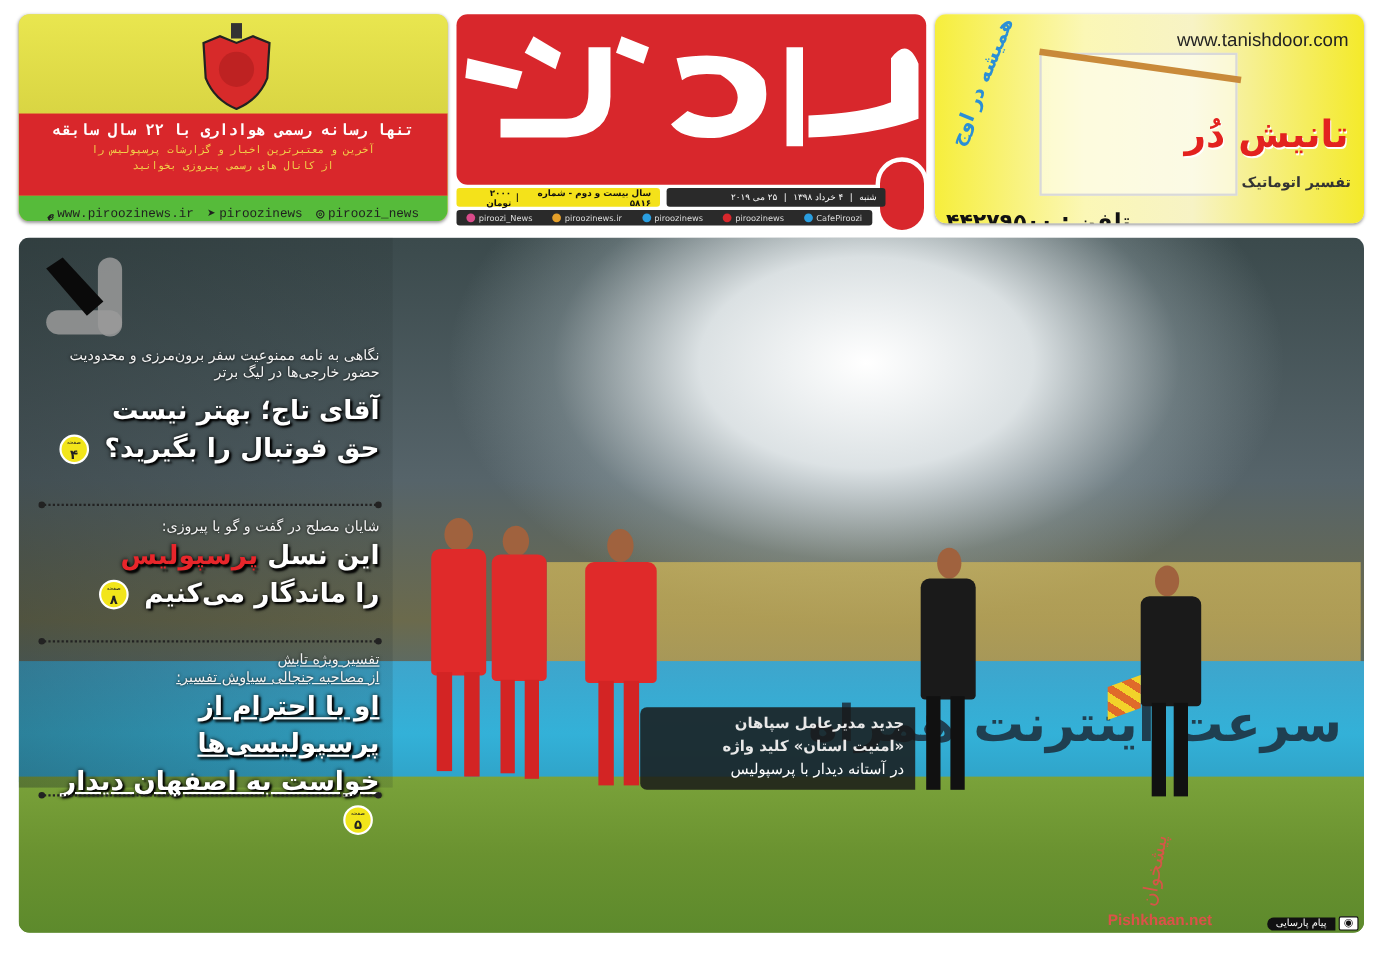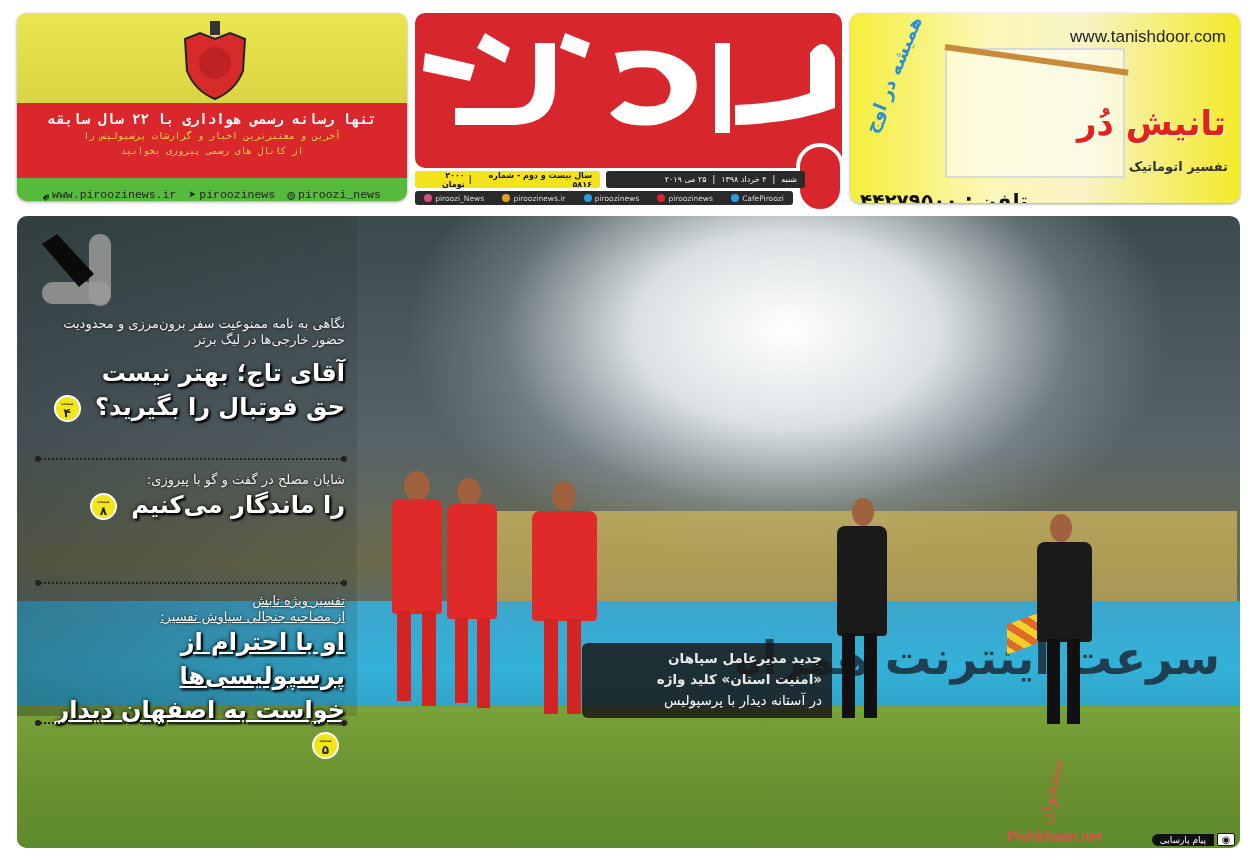--- a/index.html
+++ b/index.html
@@ -317,20 +317,23 @@
           <small>صفحه</small>
           <span>۴</span>
         </span>
     </div>
   </div>
   <div class="divider" style="top:242px;"></div>
 
   <div class="story" style="top:256px;">
     <div class="kicker">شایان مصلح در گفت و گو با پیروزی:</div>
     <div class="head">
+      <span>این نسل </span><span class="red">پرسپولیس</span>
+    </div>
+    <div class="head">
       <span>را ماندگار می‌کنیم</span>
       <span class="pg">
           <small>صفحه</small>
           <span>۸</span>
         </span>
     </div>
   </div>
   <div class="divider" style="top:366px;"></div>
 
   <div class="story" style="top:377px;text-decoration:underline;">

